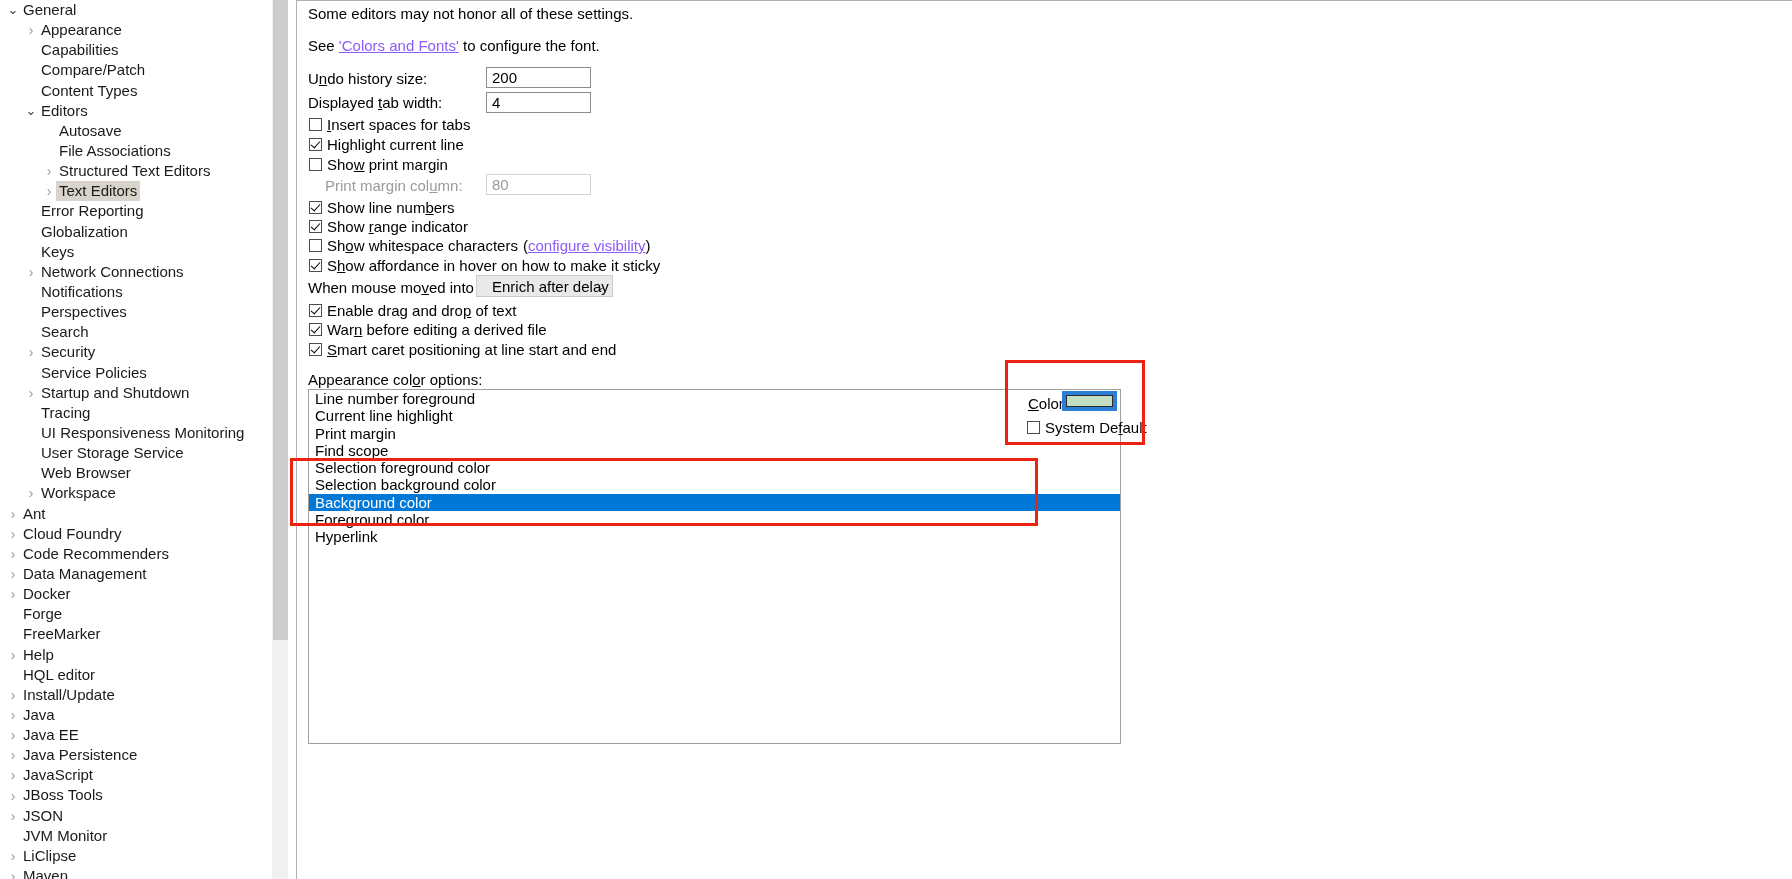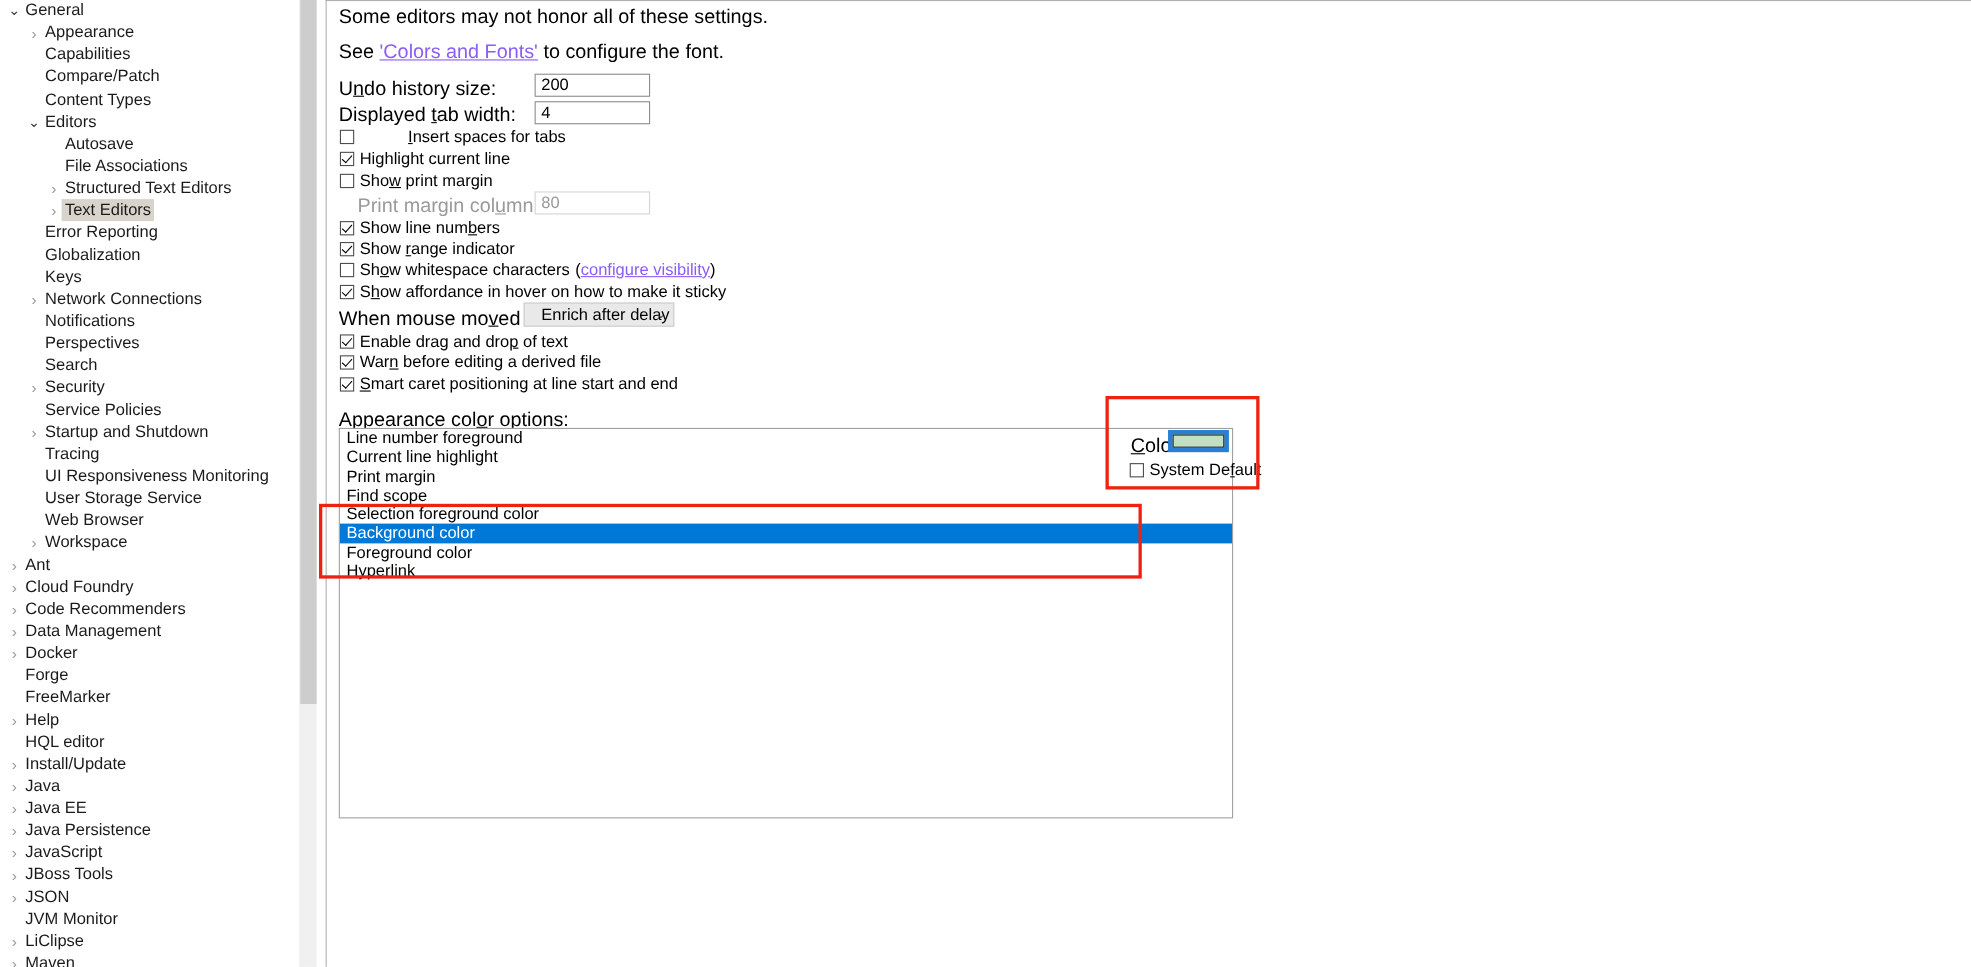--- a/index.html
+++ b/index.html
@@ -91,21 +91,21 @@
     width: 1496px;
     height: 879px;
     border-left: 1px solid #b0b0b0;
     border-top: 1px solid #b0b0b0;
     box-sizing: border-box;
   }
 
   .ctext {
     position: absolute;
     white-space: nowrap;
-    font-size: 18px;
+    font-size: 15px;
     color: #000;
   }
 
   a.link {
     color: #8b5cf6;
     text-decoration: underline;
     cursor: pointer;
   }
 
   .mn { text-decoration: underline; }
@@ -428,21 +428,21 @@
       <div class="ctext" style="left:11px; top:69px;">
         <span>U</span><span class="mn">n</span><span>do history size:</span>
       </div>
       <div class="tbox" style="left:177px; top:66px; width:105px;">200</div>
 
       <div class="ctext" style="left:11px; top:93px;">
         <span>Displayed </span><span class="mn">t</span><span>ab width:</span>
       </div>
       <div class="tbox" style="left:177px; top:91px; width:105px;">4</div>
 
-      <div class="cbrow" style="left:12px; top:115px;gap:44px;">
+      <div class="cbrow" style="left:12px; top:115px;">
         <span class="cbox"></span>
         <span><span class="mn">I</span><span>nsert spaces for tabs</span></span>
       </div>
 
       <div class="cbrow" style="left:12px; top:135px;">
         <span class="cbox checked"></span>
         <span><span>Hi</span><span class="mn">g</span><span>hlight current line</span></span>
       </div>
 
       <div class="cbrow" style="left:12px; top:155px;">
@@ -502,20 +502,21 @@
       <div class="ctext" style="left:11px; top:370px;">
         <span>Appearance col</span><span class="mn">o</span><span>r options:</span>
       </div>
 
       <div id="color-list" style="left:11px; top:388px; width:813px; height:355px;">
           <div class="lrow">Line number foreground</div>
           <div class="lrow">Current line highlight</div>
           <div class="lrow">Print margin</div>
           <div class="lrow">Find scope</div>
           <div class="lrow">Selection foreground color</div>
+          <div class="lrow">Selection background color</div>
           <div class="lrow sel">Background color</div>
           <div class="lrow">Foreground color</div>
           <div class="lrow">Hyperlink</div>
         </div>
 
 
       <div class="ctext" style="left:731px; top:394px;">
         <span class="mn">C</span><span>olor:</span>
       </div>
       <div class="swatch-outer" style="left:765px; top:390px; width:55px; height:20px;">

